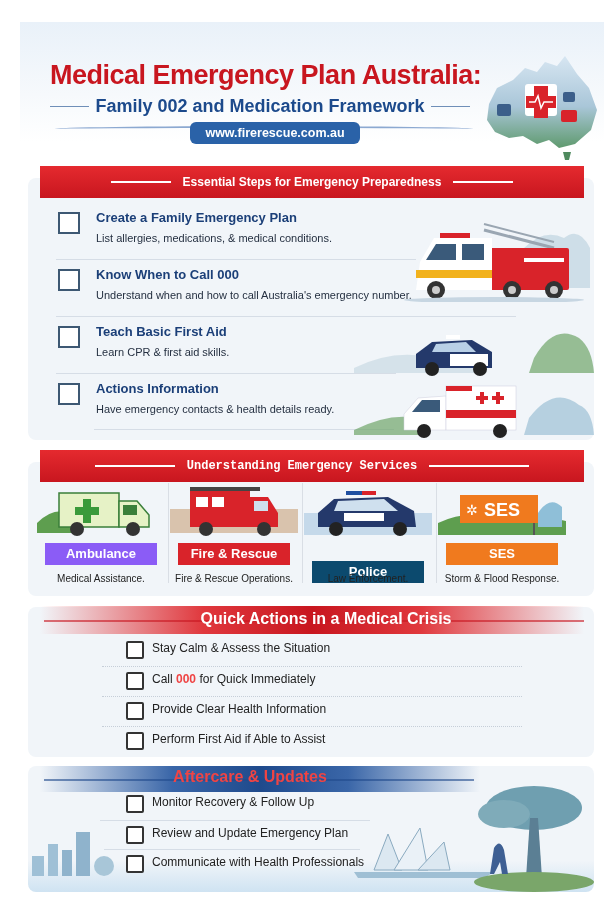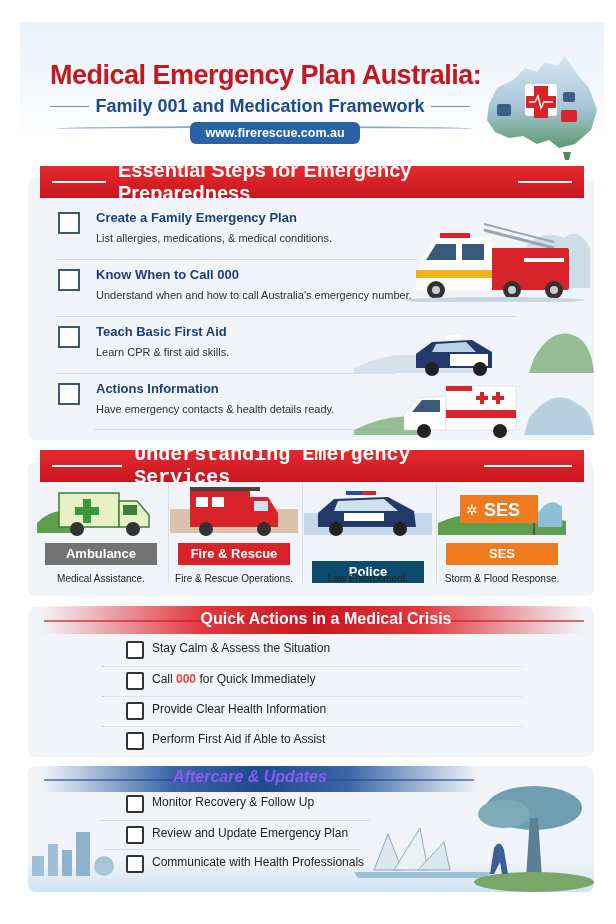--- a/index.html
+++ b/index.html
@@ -8,21 +8,21 @@
   .header-bg { position: absolute; left: 16px; top: 22px; width: 584px; height: 120px; background: linear-gradient(180deg, #e9f1f9 0%, #f6f9fc 60%, #ffffff 100%); }
   .title { position: absolute; left: 46px; top: 60px; font-family: "Liberation Sans", sans-serif; font-weight: bold; font-size: 27px; color: #c8161f; letter-spacing: -0.5px; }
   .subtitle-row { position: absolute; left: 46px; top: 96px; width: 420px; display: flex; align-items: center; }
   .subtitle-line { height: 1.5px; background: #6f8fb8; flex: 1; }
   .subtitle { font-weight: bold; font-size: 18px; color: #1c4a8c; margin: 0 6px; white-space: nowrap; }
   .swoosh { position: absolute; left: 50px; top: 126px; width: 420px; height: 6px; border-top: 2px solid #5e86bf; border-radius: 50%; opacity: 0.7; }
   .url-pill { position: absolute; left: 186px; top: 122px; width: 170px; height: 22px; background: #2a62a8; border-radius: 6px; color: #fff; font-weight: bold; font-size: 12.5px; text-align: center; line-height: 22px; }
   .map { position: absolute; left: 475px; top: 52px; width: 125px; height: 110px; }
 
   .panel { position: absolute; background: #f1f5f9; border-radius: 8px; }
-  .banner { position: absolute; height: 32px; color: #fff; font-weight: bold; font-size: 20px; display: flex; align-items: center; justify-content: center; }
+  .banner { position: absolute; height: 32px; color: #fff; font-weight: bold; font-size: 12px; display: flex; align-items: center; justify-content: center; }
   .banner-red { background: linear-gradient(180deg, #e52a2f, #c8161f); }
   .banner-line { height: 1.5px; background: #fff; width: 60px; margin: 0 12px; }
 
   .step { position: absolute; left: 54px; }
   .cb { position: absolute; width: 22px; height: 22px; border: 2.5px solid #3d5873; background: #fff; }
   .step-title { position: absolute; left: 38px; top: -2px; font-weight: bold; font-size: 13px; color: #1b3f78; white-space: nowrap; }
   .step-desc { position: absolute; left: 38px; top: 20px; font-size: 11px; color: #253041; white-space: nowrap; }
   .divider { position: absolute; height: 1px; background: #d6dde6; }
 
   .svc { position: absolute; top: 483px; width: 128px; height: 106px; }
@@ -37,21 +37,21 @@
 </style>
 </head>
 <body>
 
 <div class="page">
 
   <div class="header-bg"></div>
   <div class="title">Medical Emergency Plan Australia:</div>
   <div class="subtitle-row">
     <div class="subtitle-line"></div>
-    <div class="subtitle">Family 001 and Medication Framework</div>
+    <div class="subtitle">Family 002 and Medication Framework</div>
     <div class="subtitle-line"></div>
   </div>
   <div class="swoosh"></div>
   <div class="url-pill">www.firerescue.com.au</div>
 
   <svg class="map" viewBox="0 0 125 110">
     <defs>
       <linearGradient id="mapg" x1="0" y1="0" x2="0" y2="1">
         <stop offset="0" stop-color="#d7e6f2"></stop>
         <stop offset="0.55" stop-color="#a9c6d8"></stop>
@@ -158,21 +158,21 @@
   <div class="svc" style="left:33px;">
     <svg width="128" height="56" viewBox="0 0 128 56" style="position:absolute; left:0; top:0;">
       <path d="M0 40 Q20 20 40 34 L40 50 L0 50 Z" fill="#5e9e4f"></path>
       <rect x="22" y="10" width="60" height="34" fill="#e6f2c6" stroke="#3a7f3a" stroke-width="1.5"></rect>
       <path d="M82 18 L100 18 L112 32 L112 44 L82 44 Z" fill="#e6f2c6" stroke="#3a7f3a" stroke-width="1.5"></path>
       <rect x="86" y="22" width="14" height="10" fill="#3a7f3a"></rect>
       <path d="M46 16 h8 v8 h8 v8 h-8 v8 h-8 v-8 h-8 v-8 h8z" fill="#3a9a3a"></path>
       <circle cx="40" cy="46" r="7" fill="#333"></circle>
         <circle cx="96" cy="46" r="7" fill="#333"></circle>
     </svg>
-    <div class="svc-label" style="background:#737373;">Ambulance</div>
+    <div class="svc-label" style="background:#8b5cf6;">Ambulance</div>
     <div class="svc-desc">Medical Assistance.</div>
   </div>
   <div class="svc-sep" style="left:164px;"></div>
 
   <div class="svc" style="left:166px;">
     <svg width="128" height="56" viewBox="0 0 128 56" style="position:absolute; left:0; top:0;">
       <rect x="0" y="26" width="128" height="24" fill="#c9a27a" opacity="0.6"></rect>
       <rect x="20" y="8" width="60" height="36" fill="#d9232a"></rect>
       <rect x="20" y="4" width="70" height="4" fill="#444"></rect>
       <path d="M80 14 L98 14 L108 30 L108 44 L80 44 Z" fill="#d9232a"></path>
@@ -240,21 +240,21 @@
   <div class="divider" style="left:98px; top:726px; width:420px; border-top:1px dotted #c6ced8; background:none;"></div>
 
   <div class="qa" style="top:732px;">
     <div class="cb2"></div>
     <div class="qa-text">Perform First Aid if Able to Assist</div>
   </div>
 
   <div class="panel" style="left:24px; top:766px; width:566px; height:126px; background: linear-gradient(180deg, #f1f5f9 0%, #f1f5f9 75%, #cfe3f2 100%);"></div>
   <div style="position:absolute; left:36px; top:766px; width:440px; height:26px; background: linear-gradient(90deg, rgba(255,255,255,0) 0%, #3a66a8 30%, #1f4a8c 50%, #3a66a8 70%, rgba(255,255,255,0) 100%);"></div>
   <div style="position:absolute; left:40px; top:779px; width:430px; height:1.5px; background:#1f4a8c; opacity:0.6;"></div>
-  <div style="position:absolute; left:96px; top:768px; width:300px; text-align:center; color:#8b5cf6; font-weight:bold; font-size:16px; z-index:2;font-style:italic;">Aftercare &amp; Updates</div>
+  <div style="position:absolute; left:96px; top:768px; width:300px; text-align:center; color:#ef4444; font-weight:bold; font-size:16px; z-index:2;">Aftercare &amp; Updates</div>
 
   <svg style="position:absolute; left:24px; top:830px;" width="96" height="48" viewBox="0 0 96 48">
     <rect x="4" y="26" width="12" height="20" fill="#9fc0d6"></rect>
     <rect x="20" y="14" width="10" height="32" fill="#9fc0d6"></rect>
     <rect x="34" y="20" width="10" height="26" fill="#8fb3cc"></rect>
     <rect x="48" y="2" width="14" height="44" fill="#8fb3cc"></rect>
     <circle cx="76" cy="36" r="10" fill="#a8c6d8"></circle>
     <path d="M20 0 Q30 -6 40 0 Z" fill="#c8dbe8"></path>
   </svg>
   <svg style="position:absolute; left:350px; top:820px;" width="140" height="60" viewBox="0 0 140 60">

